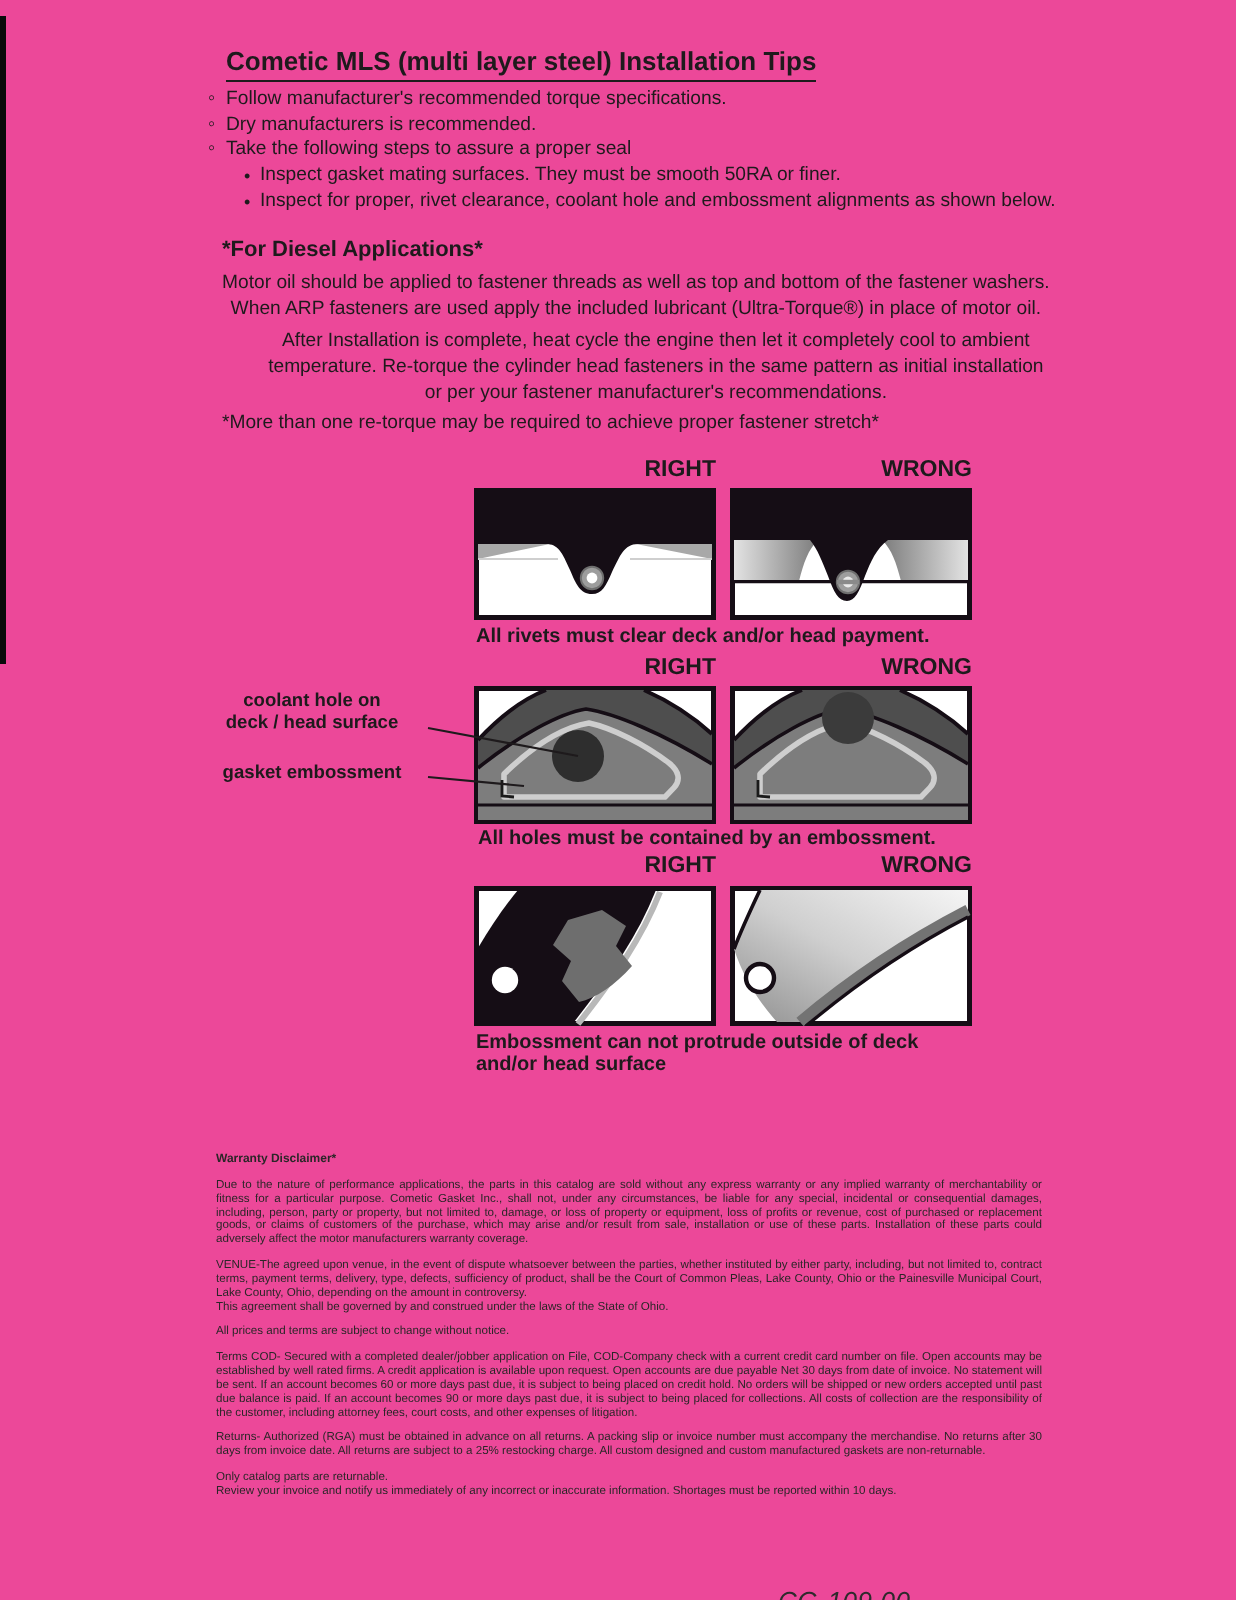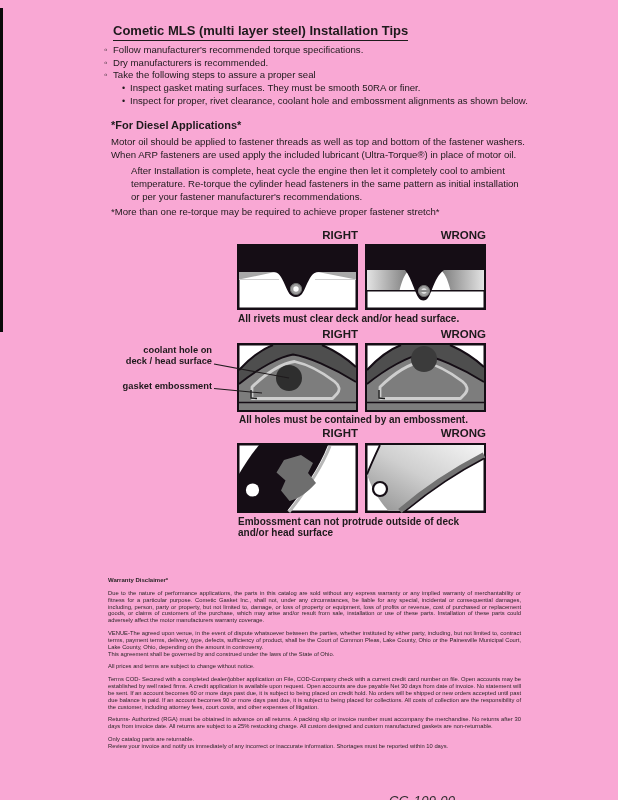--- a/index.html
+++ b/index.html
@@ -1,45 +1,45 @@
 <!DOCTYPE html>
 <html><head>
 <meta charset="utf-8">
 <style>
   html,body{margin:0;padding:0;background:#ffffff;}
   .page{
-    position:relative;width:618px;height:800px;background:#f9a8d4;overflow:hidden;
+    position:relative;width:618px;height:800px;background:#ec4899;overflow:hidden;
     font-family:"Liberation Sans","DejaVu Sans",sans-serif;color:#1e1a1c;
   }
   .abs{position:absolute;}
   .edge-line{left:0;top:8px;width:3px;height:324px;background:#0a0a0a;}
 
   .doc-title{
     left:113px;top:23px;font-size:13px;font-weight:bold;
     border-bottom:1.6px solid #1e1a1c;padding-bottom:2px;white-space:nowrap;
   }
   .bullets{left:104px;top:44px;font-size:9.6px;line-height:12.7px;}
   .b-row{display:flex;white-space:nowrap;}
   .b-row .marker{width:9px;font-size:10px;}
   .b-row.sub{margin-left:18px;}
   .b-row.sub .marker{width:8px;font-size:9px;}
 
   .diesel{left:111px;top:119px;font-size:9.6px;line-height:12.7px;}
   .diesel h2{margin:0;font-size:11px;line-height:12px;font-weight:bold;}
-  .diesel .para{margin-top:5px;}
+  .diesel .para{margin-top:5px;text-align:center;}
   .diesel .para2{margin-top:4px;margin-left:20px;}
   .diesel .line{white-space:nowrap;}
   .diesel .note{margin-top:2.5px;white-space:nowrap;}
 
   .dia-label{top:0;width:121px;text-align:right;font-size:11.5px;font-weight:bold;white-space:nowrap;}
   .dia-caption{font-size:10px;font-weight:bold;line-height:11px;white-space:nowrap;}
   .dia-box{width:121px;}
   svg{display:block;}
 
-  .ann-labels{left:100px;width:112px;text-align:right;font-size:9.3px;font-weight:bold;line-height:10.8px;white-space:nowrap;}
+  .ann-labels{left:100px;width:112px;text-align:center;font-size:9.3px;font-weight:bold;line-height:10.8px;white-space:nowrap;}
 
   .legal{left:108px;top:577px;width:413px;font-size:5.8px;line-height:6.9px;color:#2b2628;}
   .legal h3{margin:0;font-size:6px;font-weight:bold;}
   .legal p{margin:5.8px 0 0 0;text-align:justify;}
   .legal p.tight{margin-top:0;}
   .page-code{left:389px;top:793px;font-size:13px;color:#2e2a2c;letter-spacing:0.3px;white-space:nowrap;font-style:italic;}
 </style>
 </head>
 <body>
 
@@ -117,21 +117,21 @@
       <path d="M2,26 H44 C39,31 37,37 34.5,46.5 H2 Z" fill="url(#rwL)"></path>
       <path d="M119,26 H76 C81,31 83,37 85.5,46.5 H119 Z" fill="url(#rwR)"></path>
       <path d="M2,2 H119 V26 H79 C73,30.5 70.5,36.5 67.5,44 C64.5,52 62.5,56.5 58.5,56.5 C54,56.5 52,52 49,44 C46,36.5 44,31 40,26 H2 Z" fill="#150d15"></path>
       <path d="M2,46.8 H119" stroke="#150d15" stroke-width="1.6"></path>
       <circle cx="59" cy="47" r="5.6" fill="#9d9d9d" stroke="#6f6f6f" stroke-width="1"></circle>
       <circle cx="59" cy="47" r="2.7" fill="#e9e9e9"></circle>
       <path d="M53.5,47 H64.5" stroke="#8a8a8a" stroke-width="2.2"></path>
     </svg>
   </div>
 
-  <div class="abs dia-caption" style="left:238px;top:313px">All rivets must clear deck and/or head surface.</div>
+  <div class="abs dia-caption" style="left:238px;top:313px">All rivets must clear deck and/or head payment.</div>
 
   <div class="abs dia-label" style="left:237px;top:328px">RIGHT</div>
   <div class="abs dia-label" style="left:365px;top:328px">WRONG</div>
 
   <div class="abs ann-labels" style="top:345px">
     <div>coolant hole on</div>
     <div>deck / head surface</div>
   </div>
   <div class="abs ann-labels" style="top:381px">
     <div>gasket embossment</div>

